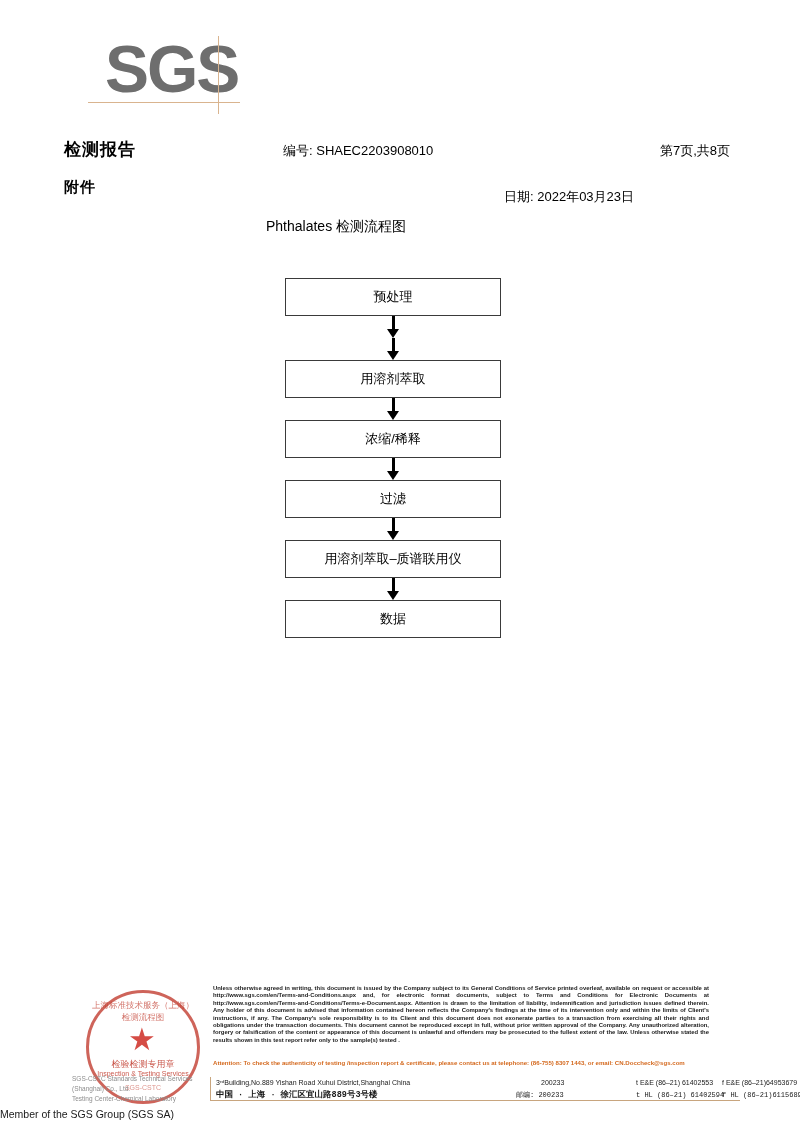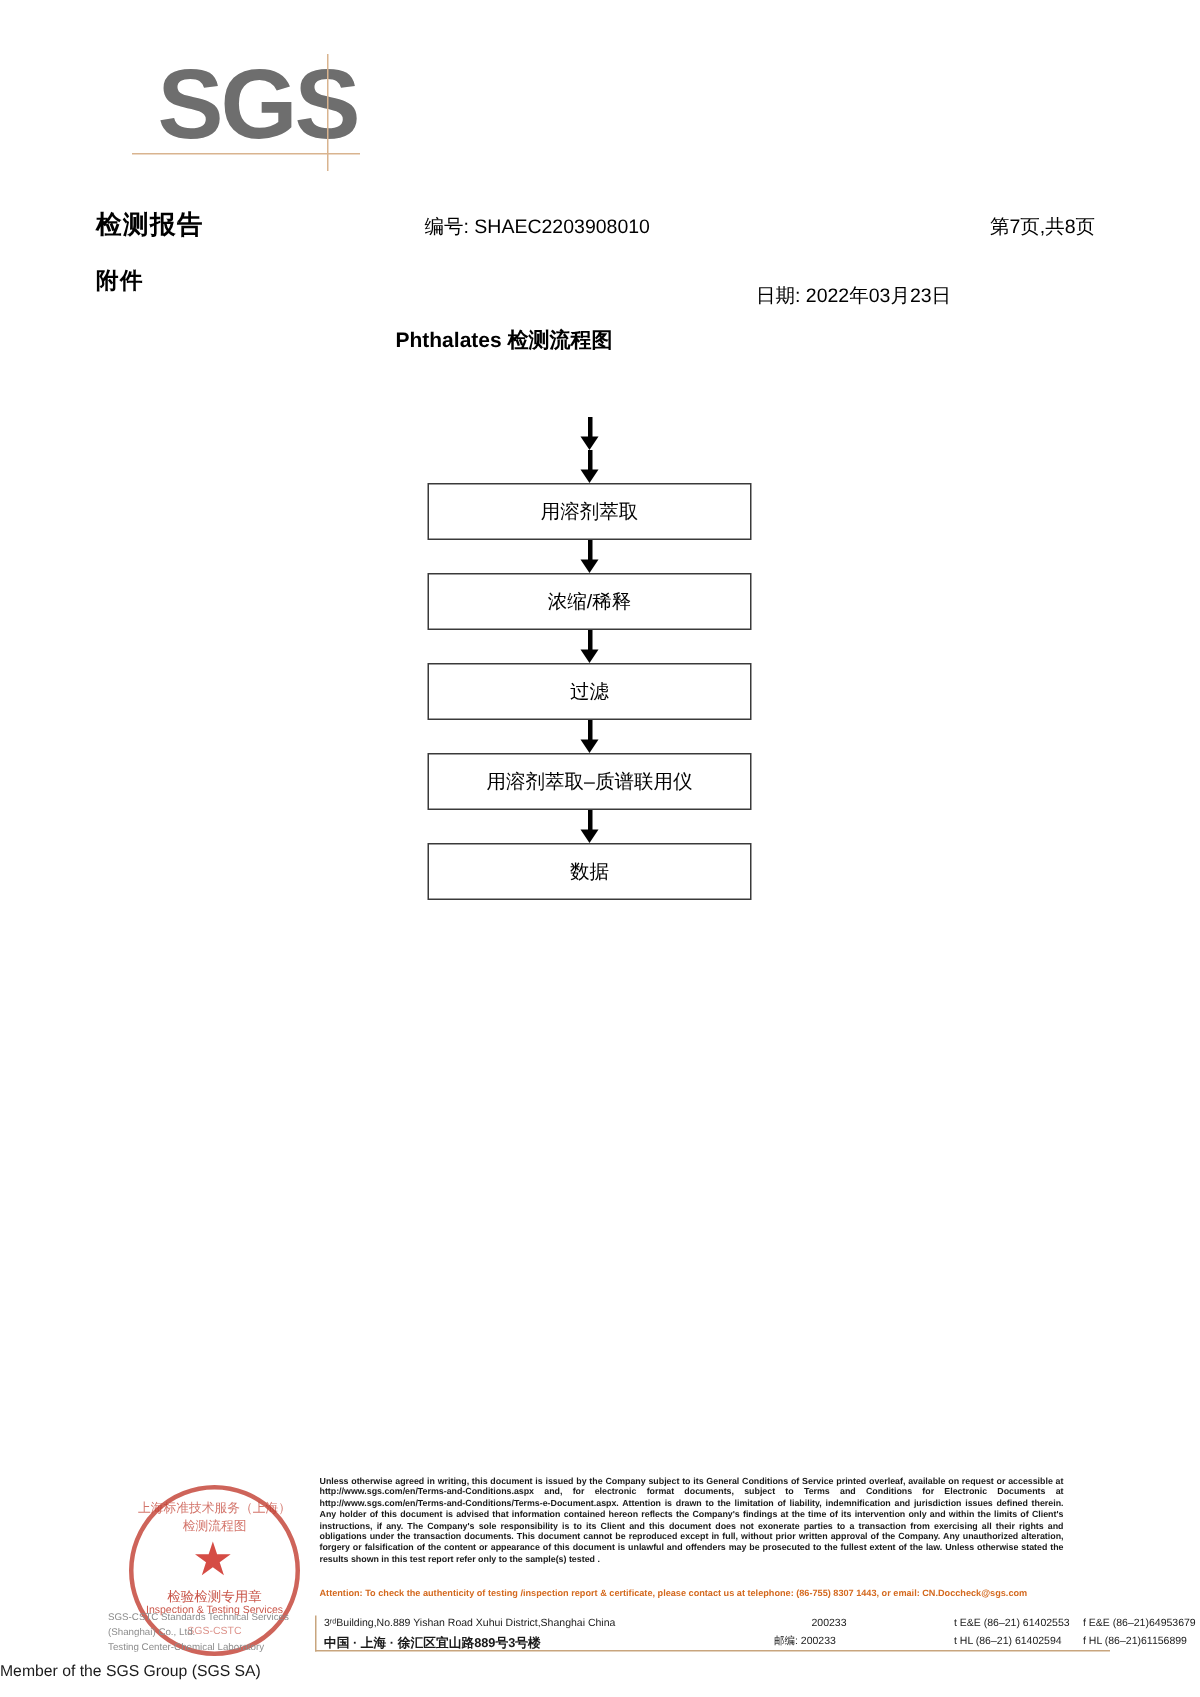--- a/index.html
+++ b/index.html
@@ -88,21 +88,21 @@
     font-size: 13px;
   }
 
   
   #flowchart-title {
     position: absolute;
     left: 0; top: 218px;
     width: 672px;
     text-align: center;
     font-size: 14px;
-    font-weight: bold;
+    font-weight: normal;
   }
   #flowchart {
     position: absolute;
     left: 285px;
     top: 278px;
     width: 218px;
   }
   .flow-node {
     position: relative;
     width: 216px;
@@ -259,21 +259,21 @@
     width: 1px; height: 24px;
     background: #c8a57e;
   }
   .addr-row {
     position: absolute;
     height: 12px;
     left: 6px;
     width: 534px;
   }
   .addr-row.r1 { top: 0px; }
-  .addr-row.r2 { top: 12px; }
+  .addr-row.r2 { top: 12px; font-family: Liberation Mono, monospace; }
   .addr-cell {
     position: absolute;
     font-size: 7px;
     line-height: 12px;
     color: #1a1a1a;
     white-space: nowrap;
   }
   .addr-addr  { left: 0px; }
   .addr-cn    { left: 0px; font-size: 8.5px; font-weight: bold; }
   .addr-zip   { left: 325px; }
@@ -313,20 +313,23 @@
   <div id="attachment-label">附件</div>
   <div id="report-no">编号: SHAEC2203908010</div>
   <div id="report-date">日期: 2022年03月23日</div>
   <div id="report-page">第7页,共8页</div>
 </div>
 
 <div id="flowchart-title">Phthalates 检测流程图</div>
 
 <div id="flowchart">
 
+  <div class="flow-node">
+    <span>预处理</span>
+  </div>
   <div class="flow-arrow">
     <div class="stem"></div>
     <div class="head"></div>
   </div>
 
   <div class="flow-arrow">
     <div class="stem"></div>
     <div class="head"></div>
   </div>
 

